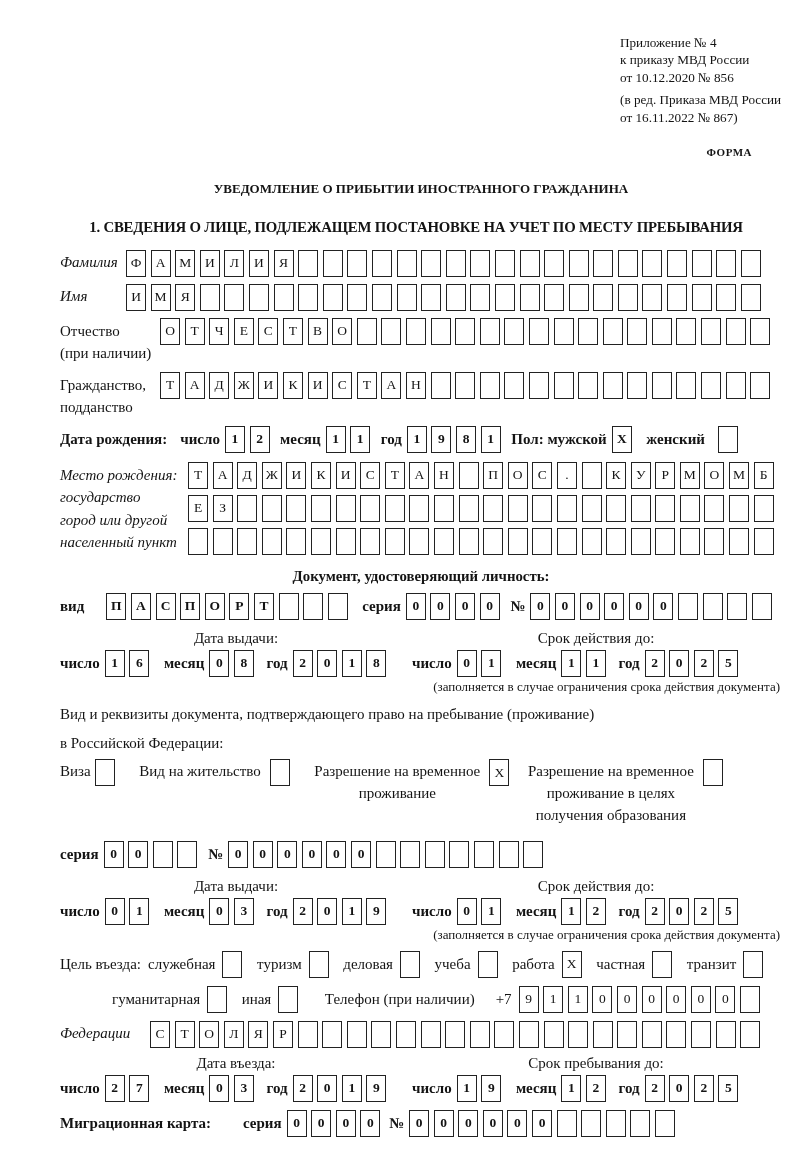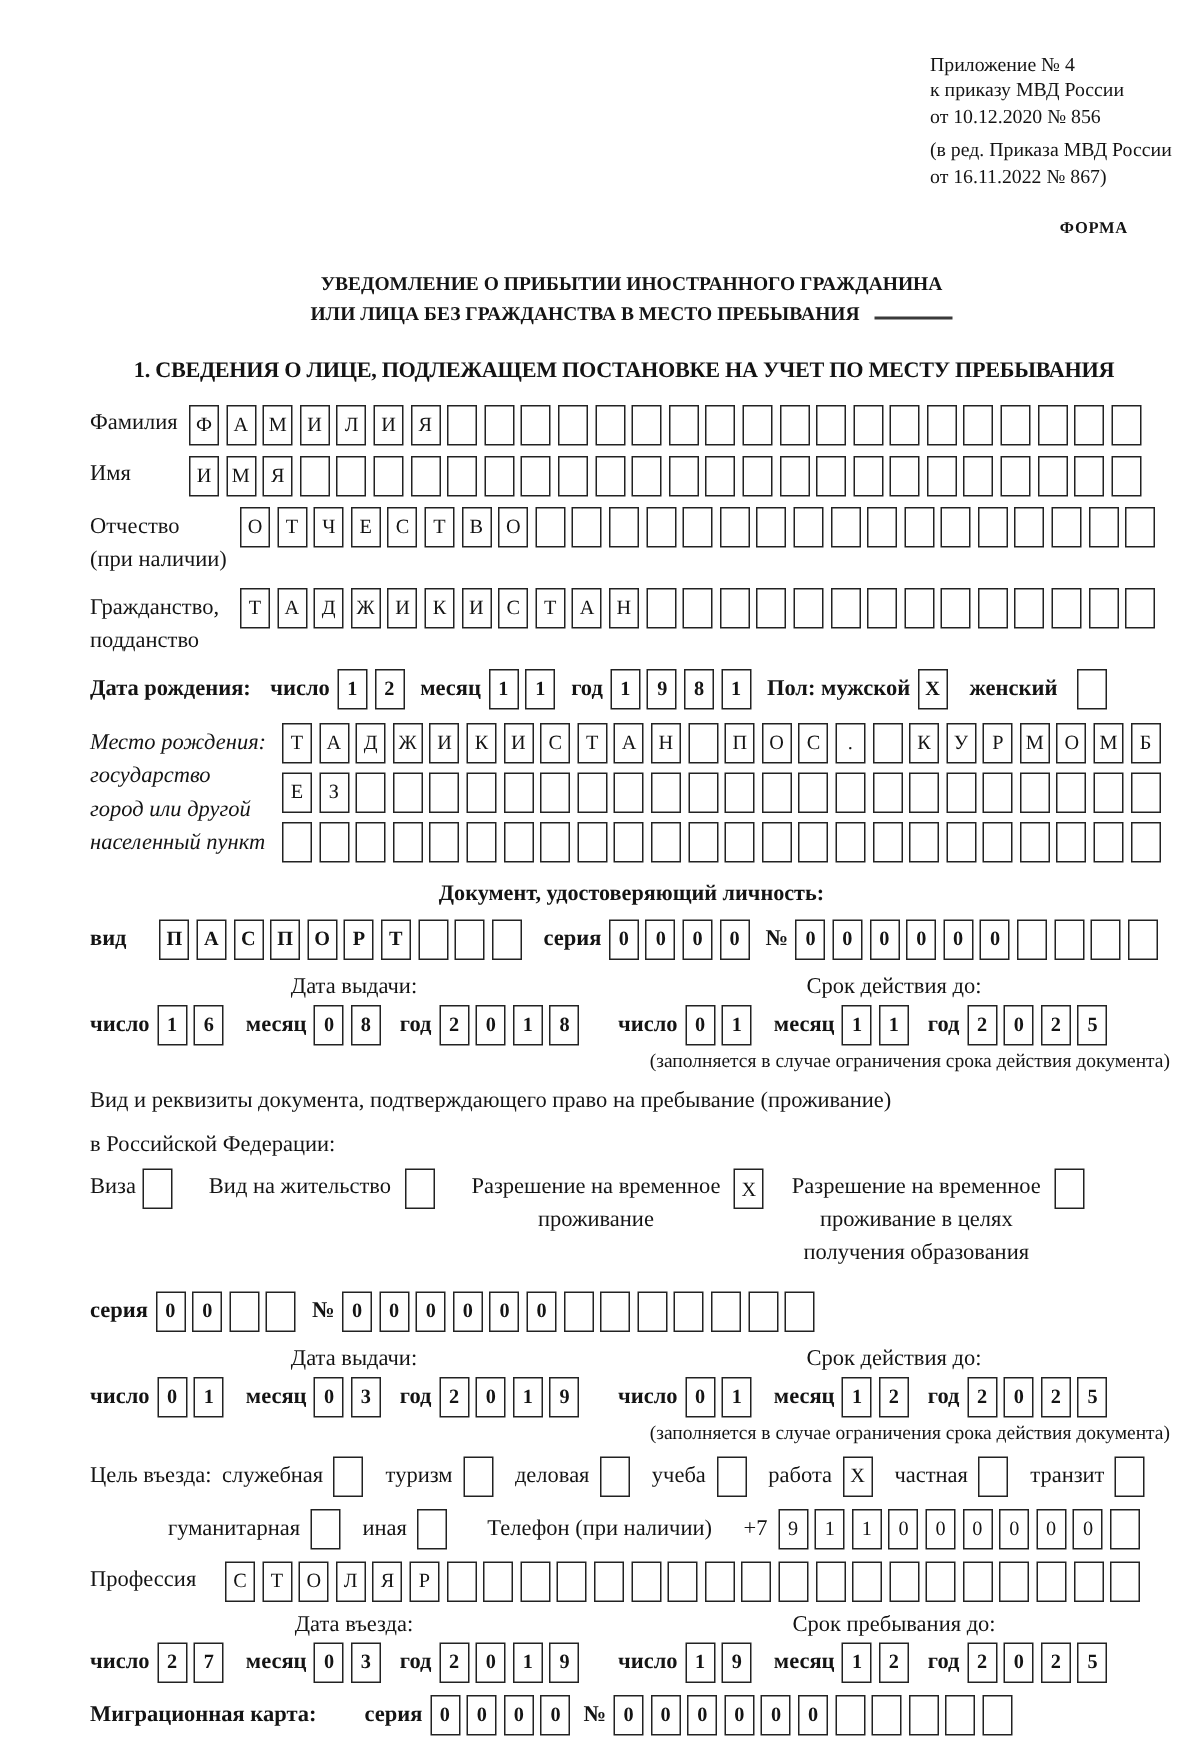--- a/index.html
+++ b/index.html
@@ -11,21 +11,21 @@
   .annex .ed{margin-top:5px;}
   .forma{margin:20px 30px 0 0;text-align:right;font-weight:bold;font-size:11px;letter-spacing:.5px;}
 
   .title{margin-top:22px;text-align:center;font-weight:bold;font-size:13px;line-height:1.45;}
   .blank{display:inline-block;width:52px;border-bottom:2.2px solid #3a3a3a;height:12px;margin-left:10px;}
 
   .sec-heading{margin:20px 0 14px -10px;text-align:center;font-weight:bold;font-size:14.8px;letter-spacing:-0.2px;}
 
   
   .row{display:flex;align-items:flex-start;margin-bottom:7px;}
-  .lbl{flex:none;padding-top:4px;}
+  .lbl{flex:none;padding-top:4px;font-style:italic;}
   .w66{width:66px;} .w100{width:100px;} .w128{width:128px;font-style:italic;} .w90{width:90px;} .w150{width:150px;}
   .lblcol{flex:none;line-height:1.5;padding-top:2px;}
   .cells{display:inline-flex;flex:none;}
   .cell{box-sizing:border-box;flex:none;width:20px;height:27px;border:1.9px solid #222;margin-right:4.6px;
         display:inline-flex;align-items:center;justify-content:center;font-size:13.5px;background:#fff;}
   .cellstack .cells{margin-bottom:6px;}
 
   .center-bold{text-align:center;font-weight:bold;font-size:14.8px;margin:4px 0 8px 0;}
 
   
@@ -65,21 +65,20 @@
     <div>к приказу МВД России</div>
     <div>от 10.12.2020 № 856</div>
     <div class="ed">(в ред. Приказа МВД России</div>
     <div>от 16.11.2022 № 867)</div>
   </div>
 
   <div class="forma">ФОРМА</div>
 
   <div class="title">
     <div>УВЕДОМЛЕНИЕ О ПРИБЫТИИ ИНОСТРАННОГО ГРАЖДАНИНА</div>
-    <div><span>ИЛИ ЛИЦА БЕЗ ГРАЖДАНСТВА В МЕСТО ПРЕБЫВАНИЯ</span><span class="blank"></span></div>
   </div>
 
   <div class="sec-heading">1. СВЕДЕНИЯ О ЛИЦЕ, ПОДЛЕЖАЩЕМ ПОСТАНОВКЕ НА УЧЕТ ПО МЕСТУ ПРЕБЫВАНИЯ</div>
 
   <div class="row">
     <div class="lbl w66">Фамилия</div>
     <div class="cells">
         <span class="cell">Ф</span>
         <span class="cell">А</span>
         <span class="cell">М</span>
@@ -575,21 +574,21 @@
         <span class="cell">0</span>
         <span class="cell">0</span>
         <span class="cell">0</span>
         <span class="cell">0</span>
         <span class="cell">0</span>
         <span class="cell"></span>
       </span>
   </div>
 
   <div class="row">
-    <div class="lbl w90">Профессия</div>
+    <div class="lbl w90">Федерации</div>
     <div class="cells">
         <span class="cell">С</span>
         <span class="cell">Т</span>
         <span class="cell">О</span>
         <span class="cell">Л</span>
         <span class="cell">Я</span>
         <span class="cell">Р</span>
         <span class="cell"></span>
         <span class="cell"></span>
         <span class="cell"></span>

